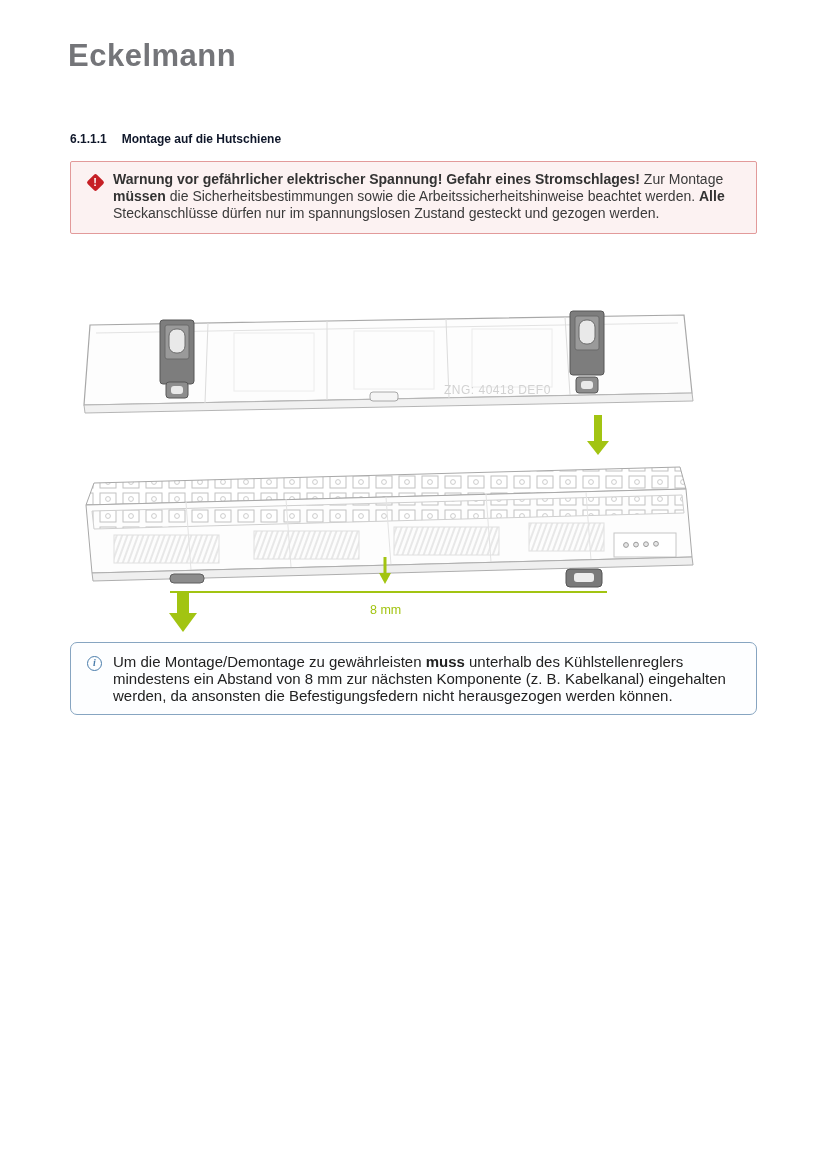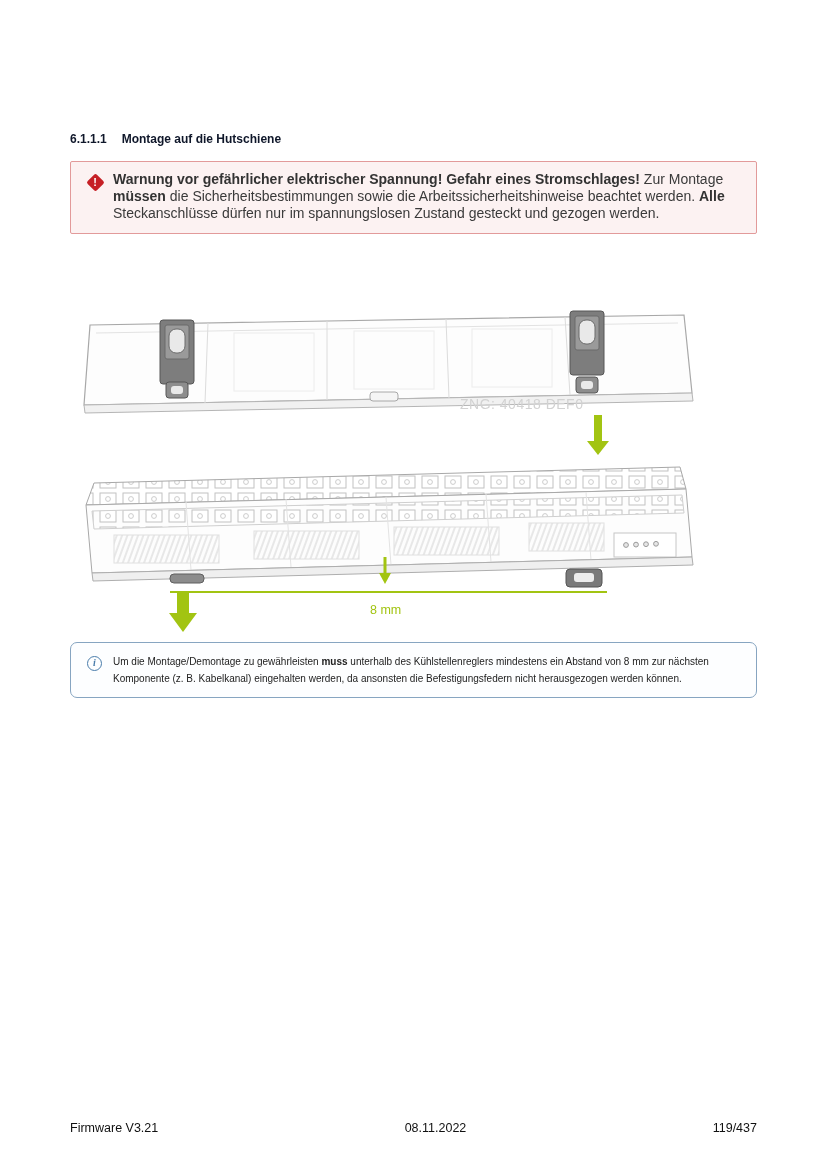--- a/index.html
+++ b/index.html
@@ -32,47 +32,48 @@
     font-weight:bold; font-size:11px; text-align:center; line-height:18px;
   }
   .danger-title { font-size:13.5px; font-weight:bold; margin:0 0 7px 0; color:#000; }
   .danger-text { font-size:14px; line-height:17px; margin:0; color:#3a3a3a; }
   .danger-text strong { color:#333; }
 
   .step-para { position:absolute; left:70px; top:268px; width:692px; font-size:13px; line-height:17px; color:#1a1a1a; }
 
   .figure1 { position:absolute; left:74px; top:303px; width:645px; height:155px; }
   .figure2 { position:absolute; left:74px; top:457px; width:645px; height:185px;text-align:right; }
-  .watermark { position:absolute; left:386px; top:80px; font-size:14px; color:#d2d2d2; letter-spacing:0.5px;margin-top:13px; }
+  .watermark { position:absolute; left:370px; top:80px; font-size:12px; color:#d2d2d2; letter-spacing:0.5px; }
   .dim-label { position:absolute; left:296px; top:146px; font-size:12.5px; color:#a2c412; }
 
   
   .info-box {
     position:absolute; left:70px; top:642px; width:687px; box-sizing:border-box;
     border:1px solid #87a5c1; background:#fdfeff; border-radius:7px;
     padding:10px 14px 10px 42px;
   }
   .info-icon {
     position:absolute; left:16px; top:13px; width:15px; height:15px; box-sizing:border-box;
     border:1.5px solid #4a7dab; border-radius:50%; color:#4a7dab;
     font-family:"Liberation Serif", serif; font-style:italic; font-weight:bold;
     font-size:10px; text-align:center; line-height:12px;
   }
-  .info-text { font-size:10px; line-height:17px; margin:0; color:#222; }
+  .info-text { font-size:15px; line-height:17px; margin:0; color:#222; }
 
   .footer {
     position:absolute; left:70px; top:1121px; width:687px; display:flex;
     justify-content:space-between; font-size:12.5px; color:#111;
   }
 </style>
 </head>
 <body>
 
 <div class="page">
 
+  <div class="logo">Eckelmann</div>
 
   <div class="heading">
     <span class="num">6.1.1.1</span><span>Montage auf die Hutschiene</span>
   </div>
 
   <div class="danger-box">
     <span class="danger-icon">
       <span class="diamond"></span>
       <span class="mark">!</span>
     </span>
@@ -160,19 +161,14 @@
       </g>
     </svg>
     <span class="dim-label">8 mm</span>
   </div>
 
   <div class="info-box">
     <span class="info-icon"><span>i</span></span>
     <p class="info-text"><span>Um die Montage/Demontage zu gewährleisten </span><strong>muss</strong><span> unterhalb des Kühlstellenreglers mindestens ein Abstand von 8 mm zur nächsten Komponente (z. B. Kabelkanal) eingehalten werden, da ansonsten die Befestigungsfedern nicht herausgezogen werden können.</span></p>
   </div>
 
-  <div class="footer">
-    <span>Firmware V3.21</span>
-    <span>08.11.2022</span>
-    <span>119/437</span>
-  </div>
 
 </div>
 
 </body></html>

